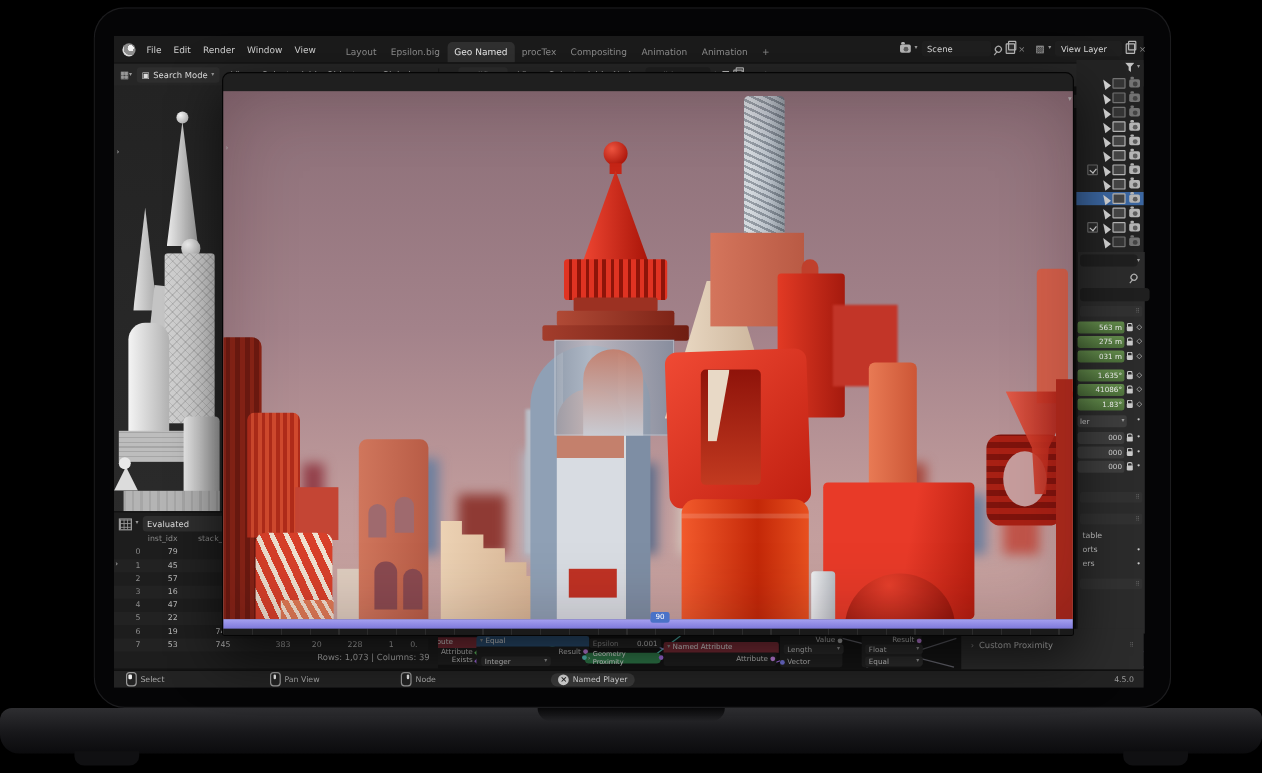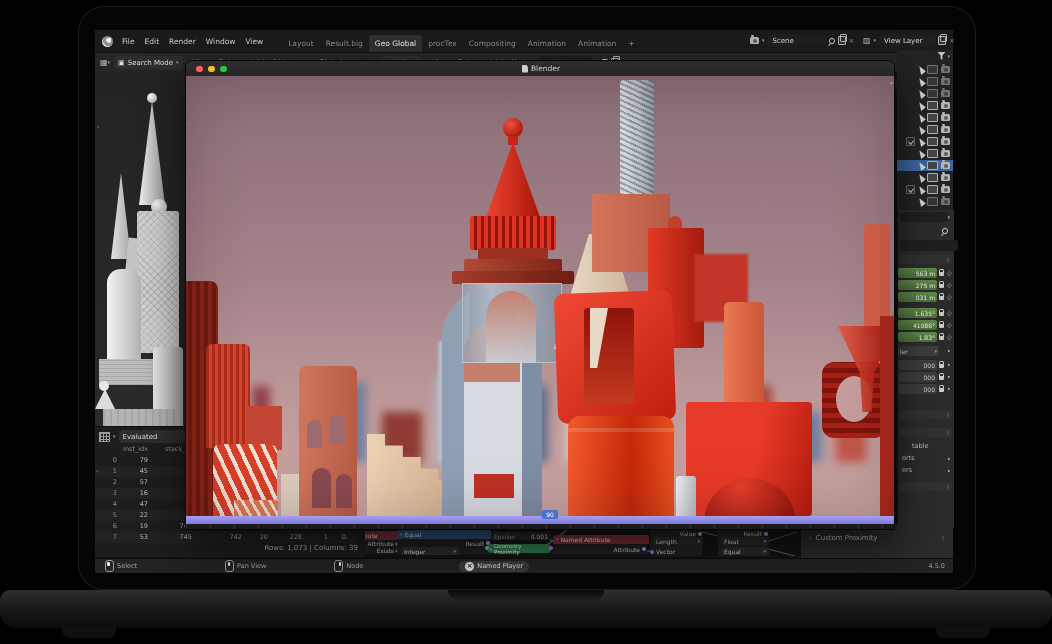--- a/index.html
+++ b/index.html
@@ -123,22 +123,22 @@
 
   <div class="panel topbar">
     <span class="logo"></span>
     <span class="mi">File</span>
     <span class="mi">Edit</span>
     <span class="mi">Render</span>
     <span class="mi">Window</span>
     <span class="mi">View</span>
     <span style="width:14px"></span>
     <span class="tab">Layout</span>
-    <span class="tab">Result.big</span>
-    <span class="tab active">Geo Global</span>
+    <span class="tab">Epsilon.big</span>
+    <span class="tab active">Geo Named</span>
     <span class="tab">procTex</span>
     <span class="tab">Compositing</span>
     <span class="tab">Animation</span>
     <span class="tab">Animation</span>
     <span class="tab">+</span>
     <div class="abs" style="left:655px;top:4px;display:flex;align-items:center;gap:3px;">
       <span class="ic-cam"></span>
       <span class="dd">▾</span>
       <span class="fld" style="width:48px;">Scene</span>
       <span class="ic-pin"></span>
@@ -282,21 +282,21 @@
         <span class="cc w4">741</span>
         <span class="cc w5">20</span>
         <span class="cc w6">228</span>
         <span class="cc w7">0</span>
         <span class="cc w8">0.</span>
       </div>
     <div class="ss-row alt" style="top:105px;">
         <span class="cc w1">7</span>
         <span class="cc w2">53</span>
         <span class="cc w3">745</span>
-        <span class="cc w4">742</span>
+        <span class="cc w4">383</span>
         <span class="cc w5">20</span>
         <span class="cc w6">228</span>
         <span class="cc w7">1</span>
         <span class="cc w8">0.</span>
       </div>
     <div style="position:absolute;left:0;top:117px;width:263px;text-align:right;font-size:7px;color:#b2b2b2;">Rows: 1,073   |   Columns: 39</div>
   </div>
 
   <div class="panel ne">
     <svg width="858" height="30" style="position:absolute;left:0;top:0;">
@@ -508,21 +508,21 @@
         <span class="sval">000</span>
         <span class="ic-lock"></span>
         <span class="dmark">•</span>
       </div>
     <div class="phead" style="top:200px;">
         <span>⠿</span>
       </div>
     <div class="phead" style="top:218px;">
         <span>⠿</span>
       </div>
-    <div style="position:absolute;left:4px;top:232px;font-size:6.5px;color:#c0c0c0;margin-left:10px;">table</div>
+    <div style="position:absolute;left:4px;top:232px;font-size:6.5px;color:#c0c0c0;">table</div>
     <div style="position:absolute;left:4px;top:244px;font-size:6.5px;color:#c0c0c0;">orts</div>
     <span class="dmark" style="position:absolute;left:49px;top:245px;color:#c9c9c9;font-size:6px;">•</span>
     <div style="position:absolute;left:4px;top:256px;font-size:6.5px;color:#c0c0c0;">ers</div>
     <span class="dmark" style="position:absolute;left:49px;top:257px;color:#c9c9c9;font-size:6px;">•</span>
     <div class="phead" style="top:272px;">
         <span>⠿</span>
       </div>
   </div>
 
   <div class="panel props-wide">
@@ -553,27 +553,20 @@
       <span>Node</span>
     </div>
     <div class="pill" style="margin-left:96px;">
       <span class="stop-ic">×</span>
       <span>Named Player</span>
     </div>
     <div style="position:absolute;right:8px;color:#9a9a9a;">4.5.0</div>
   </div>
 
   <div class="win">
-    <div class="tbar">
-      <span class="tl" style="left:10px;background:#ff5f57;"></span>
-      <span class="tl" style="left:22px;background:#febc2e;"></span>
-      <span class="tl" style="left:34px;background:#28c840;"></span>
-      <span class="doc"></span>
-      <span>Blender</span>
-    </div>
     <div class="art">
 
       <div class="bgcity">
         <i style="left:6px;top:36px;width:30px;height:60px;background:#a8493f;"></i>
         <i style="left:40px;top:56px;width:22px;height:50px;background:#5f6f8c;"></i>
         <i style="left:66px;top:30px;width:18px;height:70px;background:#93404a;"></i>
         <i style="left:120px;top:50px;width:34px;height:56px;background:#c2554a;"></i>
         <i style="left:160px;top:26px;width:20px;height:80px;background:#70809e;"></i>
         <i style="left:196px;top:56px;width:40px;height:50px;background:#8f3a34;"></i>
         <i style="left:250px;top:20px;width:26px;height:90px;background:#b0b9c6;"></i>

